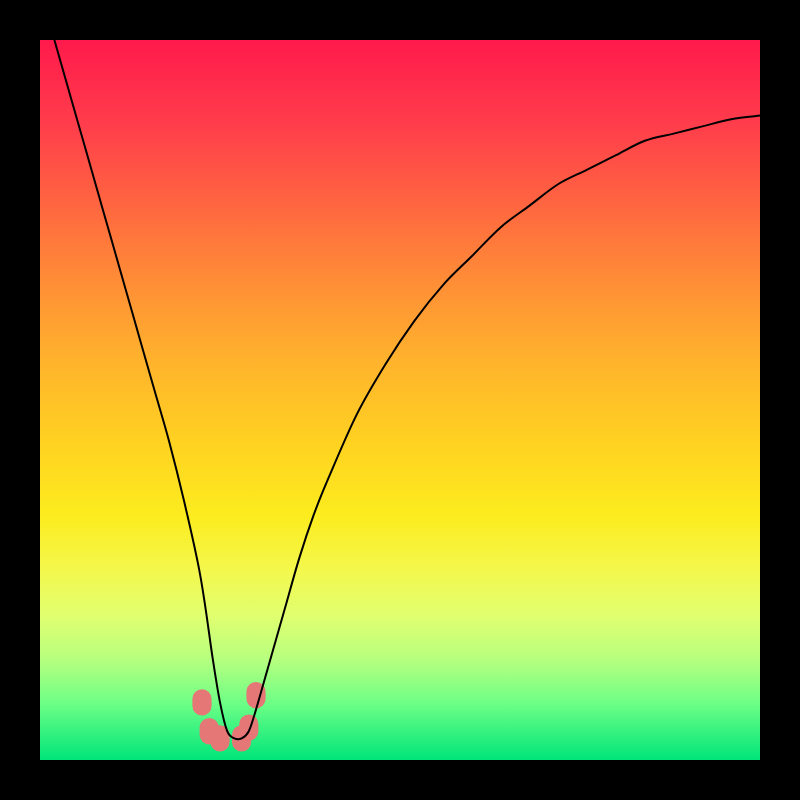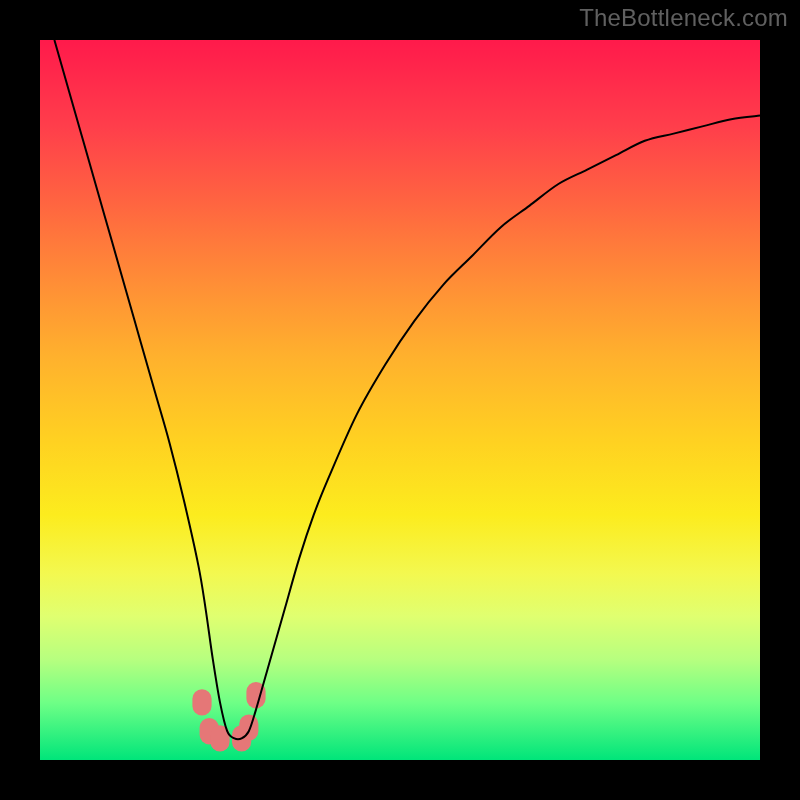--- a/index.html
+++ b/index.html
@@ -22,21 +22,20 @@
       #00e57a 100%);
     }
   svg.plot { position: absolute; inset: 0; width: 720px; height: 720px; overflow: visible; }
   .curve { fill: none; stroke: #000; stroke-width: 2; }
   .marker { fill: #e57777; stroke: none; }
 </style>
 </head>
 <body>
 
 <div class="stage">
-  <div class="watermark">TheBottleneck.com</div>
 
   <div class="plot-wrap">
     <div class="gradient-bg"></div>
     <svg class="plot" viewBox="0 0 720 720">
       <g id="markers-g">
           <rect x="152.40" y="649.20" width="19.20" height="26.40" rx="9.60" ry="9.60" class="marker"></rect>
           <rect x="159.60" y="678.00" width="19.20" height="26.40" rx="9.60" ry="9.60" class="marker"></rect>
           <rect x="170.40" y="685.20" width="19.20" height="26.40" rx="9.60" ry="9.60" class="marker"></rect>
           <rect x="192.00" y="685.20" width="19.20" height="26.40" rx="9.60" ry="9.60" class="marker"></rect>
           <rect x="199.20" y="674.40" width="19.20" height="26.40" rx="9.60" ry="9.60" class="marker"></rect>

